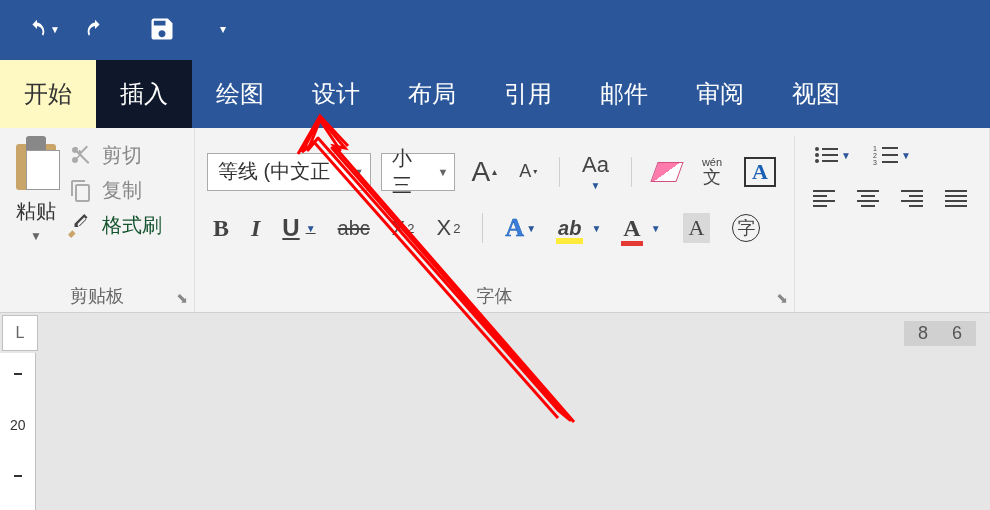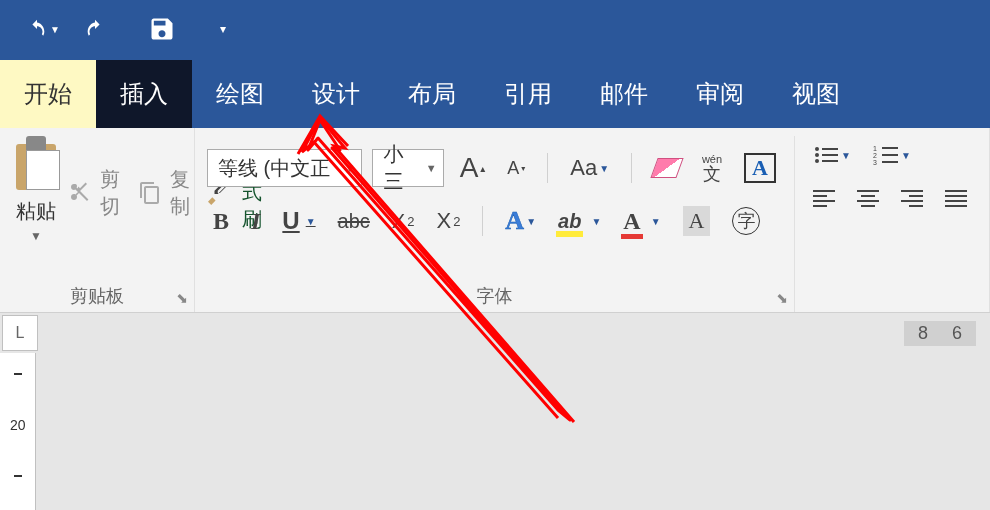--- a/index.html
+++ b/index.html
@@ -22,39 +22,39 @@
     
     .clipboard-group { width: 195px; }
     .clip-body { display: flex; gap: 8px; }
     .paste-col { display: flex; flex-direction: column; align-items: center; gap: 4px; }
     .paste-icon { width: 48px; height: 58px; position: relative; }
     .clipboard-board { position:absolute; left:4px; top:8px; width:40px; height:46px; background:#c9a56a; border-radius:3px; }
     .clipboard-paper { position:absolute; right:0; top:14px; width:34px; height:40px; background:#fff; border:1px solid #999; }
     .clipboard-clip { position:absolute; left:14px; top:0; width:20px; height:14px; background:#888; border-radius:3px 3px 0 0; }
     .paste-label { font-size: 20px; color: #333; }
     .paste-caret { font-size: 12px; color: #666; }
-    .clip-actions { display: flex; flex-direction: row; gap: 16px; padding-top: 6px; }
+    .clip-actions { display: flex; flex-direction: column; gap: 8px; padding-top: 6px; }
     .clip-action { display: flex; align-items: center; gap: 8px; color: #888; font-size: 20px; cursor: pointer; }
     .clip-action.enabled { color: #14532d; }
     .clip-icon { width: 26px; height: 26px; display: inline-flex; align-items: center; justify-content: center; }
     
     .font-group { width: 600px; margin-top: 8px; }
     .font-body { display: flex; flex-direction: column; gap: 14px; padding: 4px 0; }
     .font-row { display: flex; align-items: center; gap: 10px; }
     .font-select { border: 1px solid #ababab; background: #fff; height: 38px; display: flex; align-items: center; padding: 0 6px 0 10px; font-size: 20px; color: #333; cursor: pointer; }
     .font-name { width: 178px; justify-content: space-between; }
     .font-size { width: 80px; justify-content: flex-end; }
     .sel-caret { font-size: 11px; color: #666; margin-left: 6px; }
     .rb-btn { padding: 4px 6px; cursor: pointer; font-size: 22px; color: #444; display: inline-flex; align-items: center; gap: 2px; }
     .rb-btn .caret { font-size: 10px; color: #2b579a; }
     .rb-sep { width: 1px; height: 30px; background: #d0d0d0; margin: 0 6px; }
     .grow-a { font-family: "Times New Roman", serif; }
     .big-a { font-size: 28px; }
     .small-a { font-size: 18px; }
-    .aa-box { font-size: 22px; }
+    .aa-box { font-size: 22px; flex-direction: column; }
     .eraser-icon { width: 26px; height: 20px; background: linear-gradient(135deg, #ff7bac 0%, #ff7bac 50%, #fff 50%, #fff 100%); border: 1px solid #d05080; transform: skewX(-20deg); display: inline-block; }
     .wen-box { display: flex; flex-direction: column; align-items: center; font-size: 12px; line-height: 1; color: #444; }
     .wen-box .py { font-size: 11px; }
     .wen-box .ch { font-size: 18px; }
     .aboxed { border: 2px solid #333; padding: 0 6px; font-size: 22px; font-weight: bold; color: #1a5fb4; font-family: "Times New Roman", serif; }
     
     .row2 .btn-b { font-weight: bold; font-family: "Times New Roman", serif; font-size: 24px; }
     .row2 .btn-i { font-style: italic; font-family: "Times New Roman", serif; font-size: 24px; font-weight: bold; }
     .row2 .btn-u { text-decoration: underline; font-family: "Times New Roman", serif; font-size: 24px; font-weight: bold; }
     .row2 .strike { text-decoration: line-through; font-size: 20px; }

